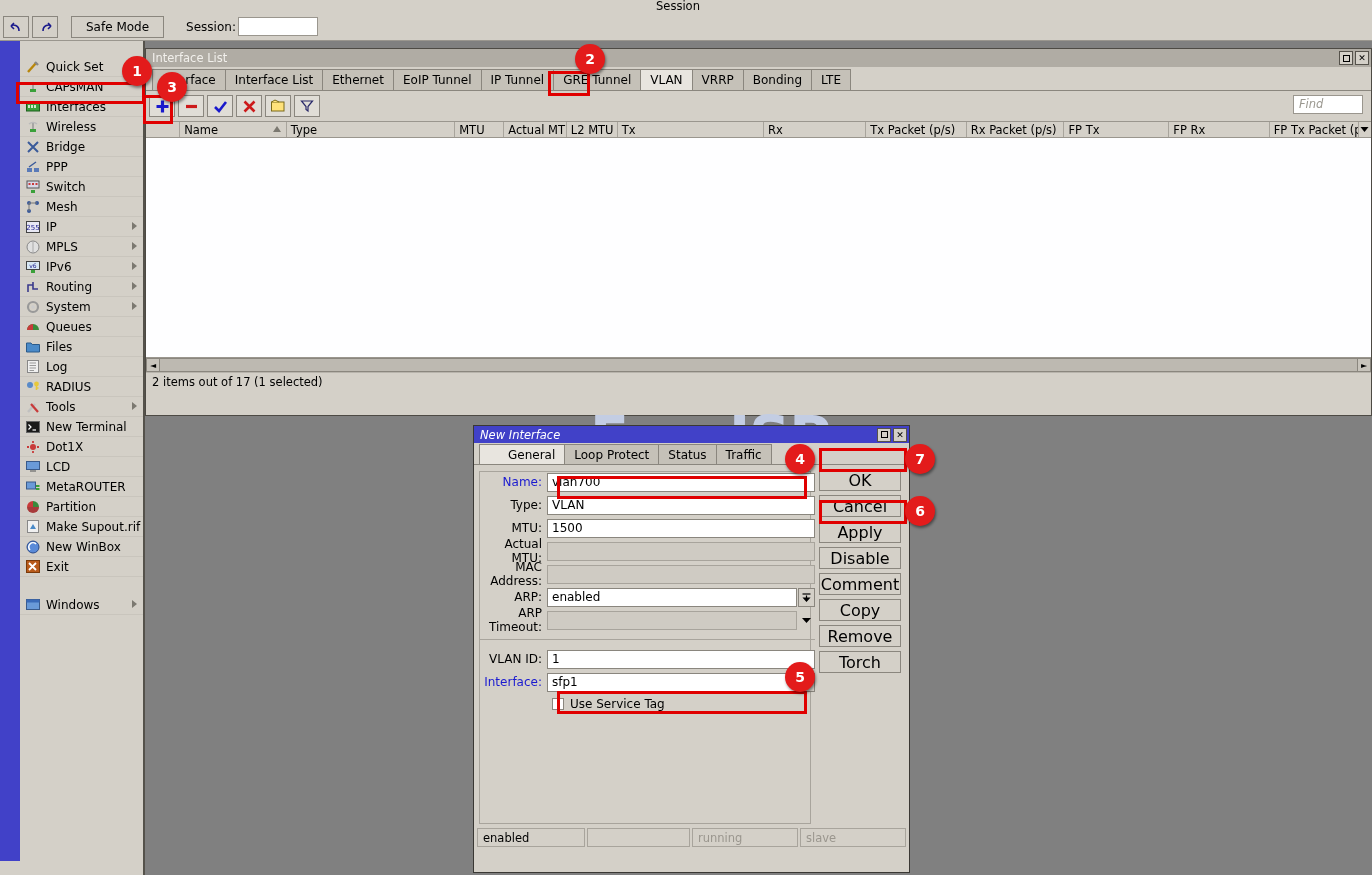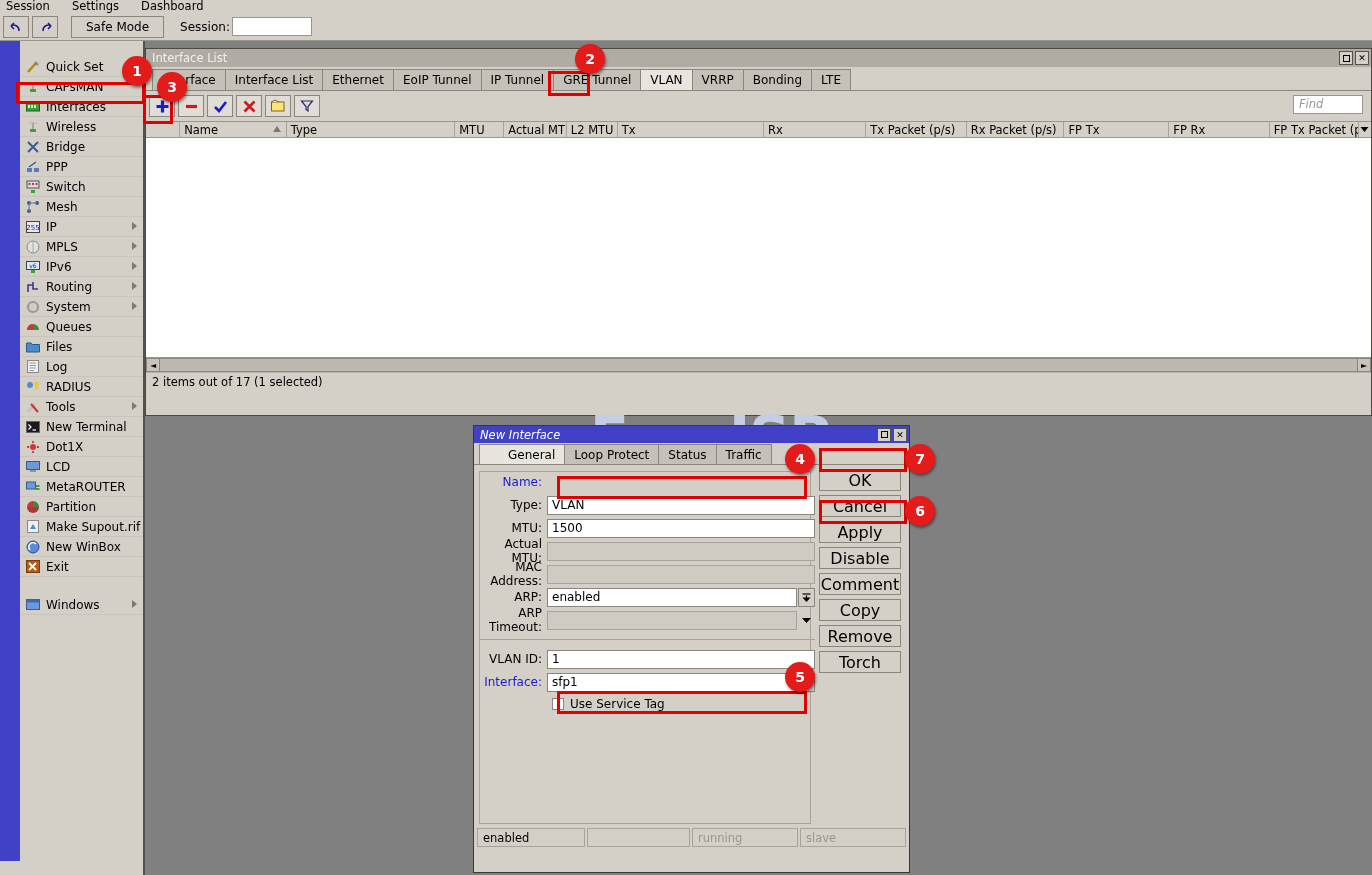--- a/index.html
+++ b/index.html
@@ -12,20 +12,21 @@
     background: #808080;
   }
   #root { position: relative; width: 1372px; height: 875px; }
 
   
   .menubar {
     position: absolute; left: 0; top: 0; width: 1372px; height: 13px;
     background: #d4d0c8;
     display: flex; align-items: center;
     padding-left: 6px;
+    flex-direction: column;
   }
   .menubar .mi {
     font-size: 11.5px; color: #000; margin-right: 22px; line-height: 13px;
     white-space: nowrap;
   }
 
   
   .toolbar {
     position: absolute; left: 0; top: 13px; width: 1372px; height: 28px;
     background: #d4d0c8;
@@ -38,21 +39,21 @@
     border: 1px solid #8a867e;
     margin-right: 3px;
     display: flex; align-items: center; justify-content: center;
     color: #000080;
     font-size: 13px;
   }
   .safe-mode {
     height: 22px; min-width: 90px; padding: 0 14px;
     background: #d4d0c8; border: 1px solid #8a867e;
     display: flex; align-items: center; justify-content: center;
-    font-size: 12px; margin-left: 10px; margin-right: 16px;
+    font-size: 12px; margin-left: 10px; margin-right: 22px;
   }
   .sess-label { font-size: 12px; margin-right: 2px; }
   .sess-input {
     width: 80px; height: 19px; background: #fff; border: 1px solid #9a968e;
   }
 
   
   .sidebar {
     position: absolute; left: 0; top: 41px; width: 145px; height: 834px;
     background: #d4d0c8;
@@ -701,20 +702,21 @@
         <div class="dlg-tab">Loop Protect</div>
         <div class="dlg-tab">Status</div>
         <div class="dlg-tab">Traffic</div>
       </div>
 
     <div class="dlg-body">
       <div class="dlg-panel"></div>
       <div class="form" id="dlg-form">
           <div class="frow">
             <div class="flabel blue">Name:</div>
+            <div class="finput">vlan700</div>
           </div>
           <div class="frow">
             <div class="flabel">Type:</div>
             <div class="finput">VLAN</div>
           </div>
           <div class="frow">
             <div class="flabel">MTU:</div>
             <div class="finput">1500</div>
           </div>
           <div class="frow">

